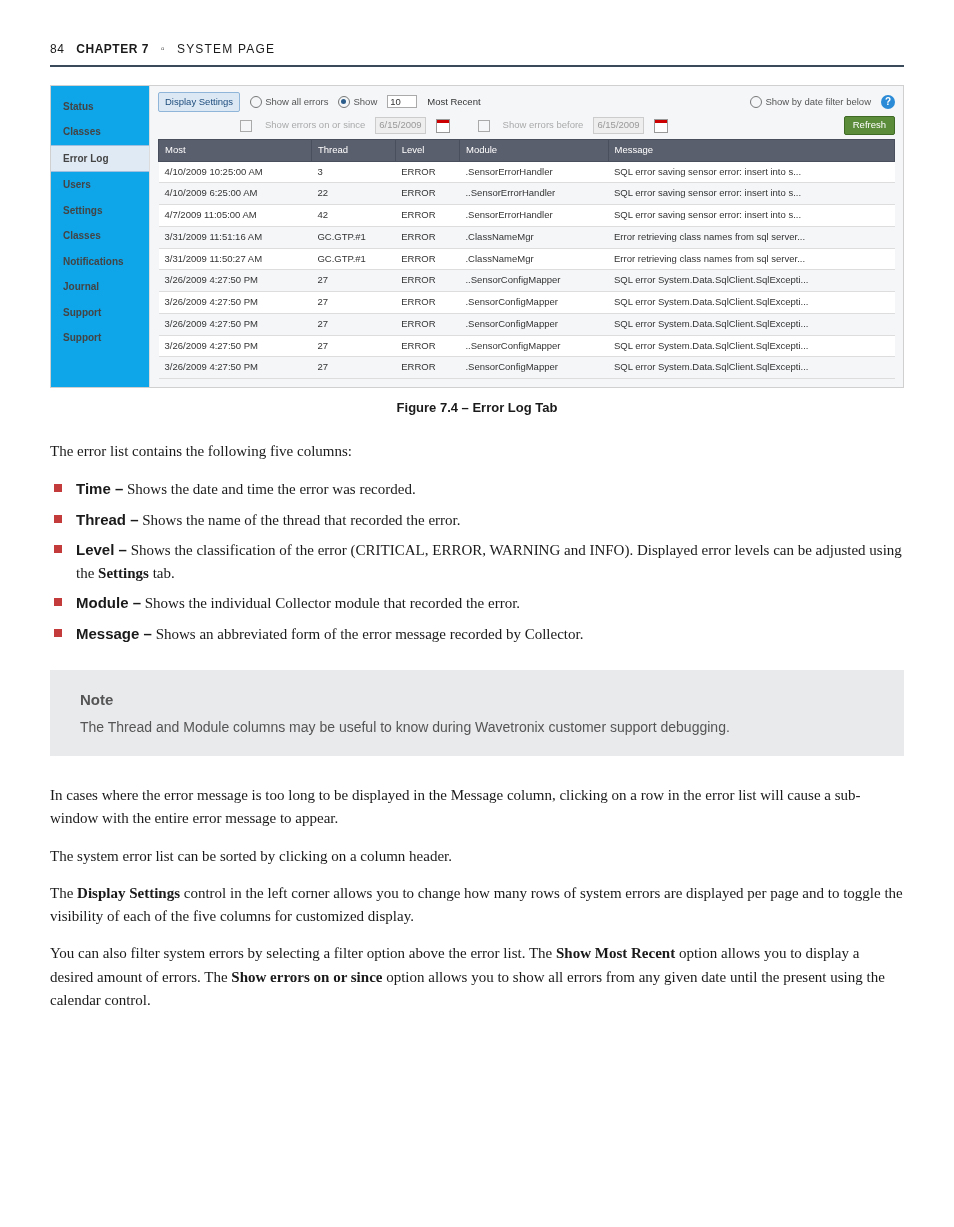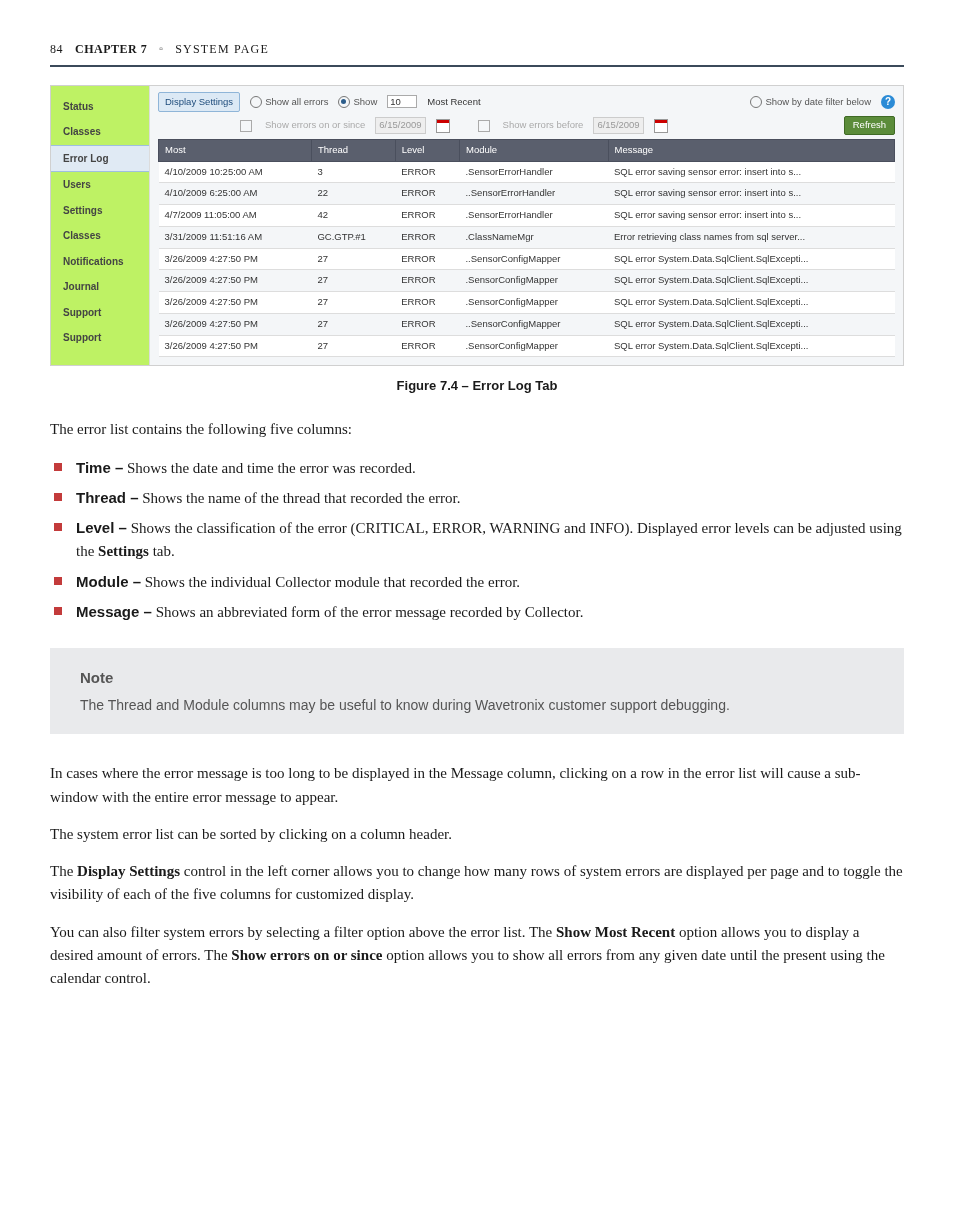--- a/index.html
+++ b/index.html
@@ -5,21 +5,21 @@
   body {
     font-family: Georgia, 'Times New Roman', serif;
     margin: 0;
     padding: 40px 50px;
     color: #1a1a1a;
     font-size: 15px;
     line-height: 1.55;
     background: #fff;
   }
   .page-header {
-    font-family: Liberation Serif, serif;
+    font-family: Liberation Sans, sans-serif;
     font-size: 12px;
     font-weight: 400;
     letter-spacing: 0.5px;
     margin-bottom: 6px;
     display: flex;
     align-items: baseline;
     gap: 12px;
   }
   .page-number { font-weight: 400; }
   .chapter { font-weight: 700; }
@@ -37,21 +37,21 @@
     margin: 18px 0 10px 0;
     font-family: Verdana, Arial, sans-serif;
     font-size: 10px;
     color: #333;
     display: flex;
   }
   .shot-nav {
     width: 98px;
     padding: 8px 0;
     border-right: 1px solid #dcdcdc;
-    background: #bef264;
+    background: #0ea5e9;
   }
   .shot-nav div {
     padding: 5px 12px;
     color: #444;
     font-weight: bold;
   }
   .shot-nav .sel {
     background: #e0eaf4;
     border: 1px solid #9fbfe0;
     border-left: none;
@@ -221,20 +221,27 @@
             <td>SQL error saving sensor error: insert into s...</td>
           </tr>
           <tr>
             <td>3/31/2009 11:51:16 AM</td>
             <td>GC.GTP.#1</td>
             <td>ERROR</td>
             <td>.ClassNameMgr</td>
             <td>Error retrieving class names from sql server...</td>
           </tr>
           <tr>
+            <td>3/31/2009 11:50:27 AM</td>
+            <td>GC.GTP.#1</td>
+            <td>ERROR</td>
+            <td>.ClassNameMgr</td>
+            <td>Error retrieving class names from sql server...</td>
+          </tr>
+          <tr>
             <td>3/26/2009 4:27:50 PM</td>
             <td>27</td>
             <td>ERROR</td>
             <td>..SensorConfigMapper</td>
             <td>SQL error System.Data.SqlClient.SqlExcepti...</td>
           </tr>
           <tr>
             <td>3/26/2009 4:27:50 PM</td>
             <td>27</td>
             <td>ERROR</td>

